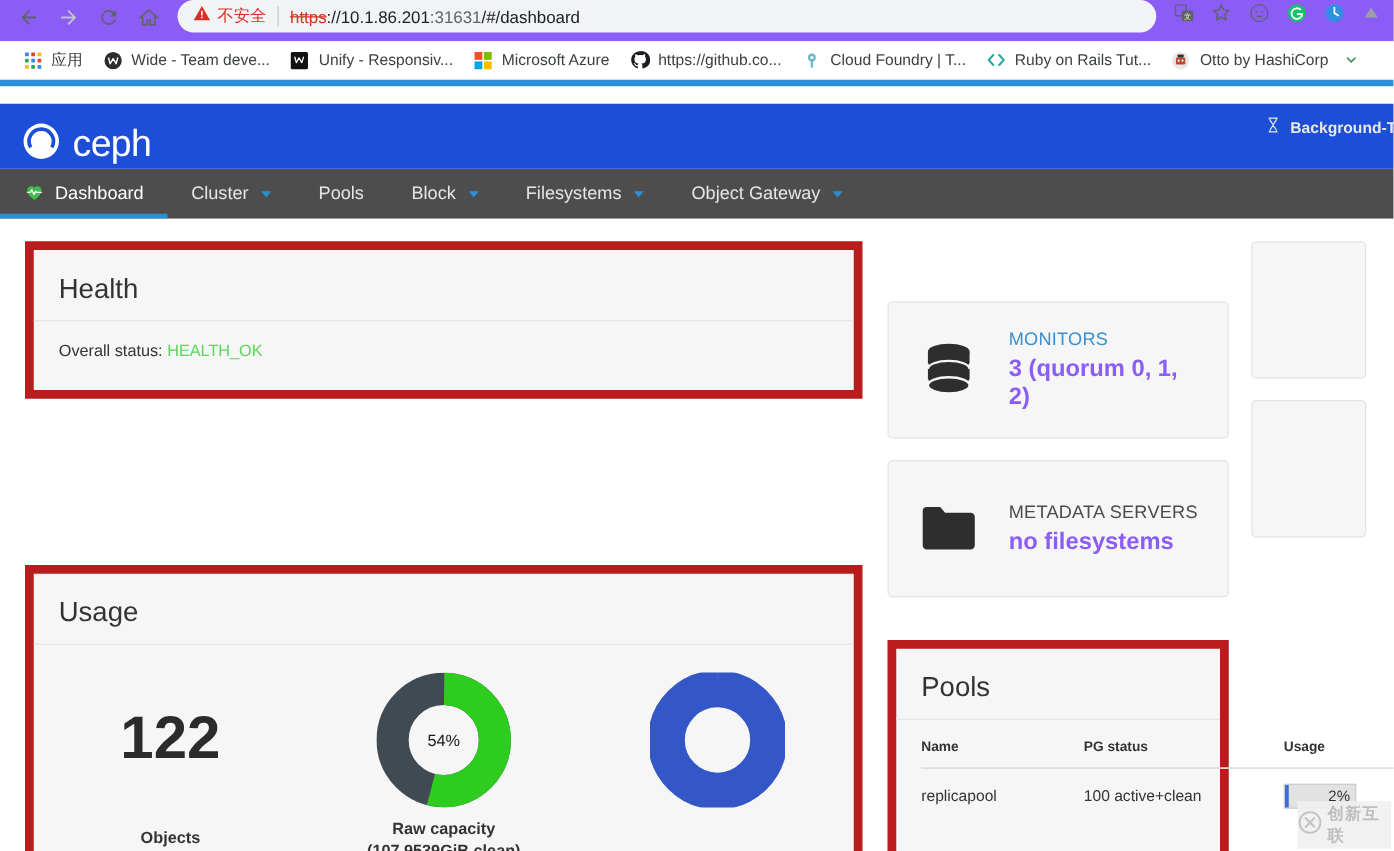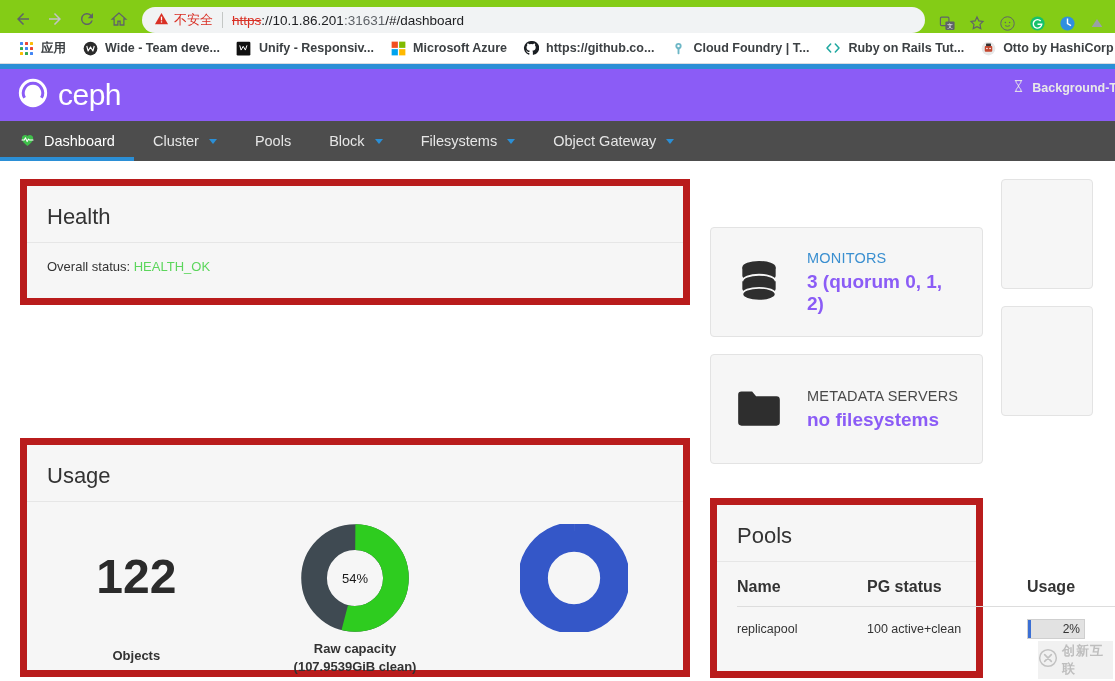--- a/index.html
+++ b/index.html
@@ -6,23 +6,23 @@
   html, body {
     width: 1115px; height: 681px;
     overflow: hidden;
     background: #ffffff;
     font-family: "Liberation Sans", sans-serif;
   }
 
   
   .browser-toolbar {
     height: 33px;
-    background: #84cc16;
-    display: flex;
-    align-items: flex-end;
+    background: #8b5cf6;
+    display: flex;
+    align-items: flex-start;
     padding: 0 8px;
     gap: 2px;
   }
   .nav-btn {
     width: 30px; height: 28px;
     display: flex; align-items: center; justify-content: center;
     border-radius: 50%;
     flex: 0 0 auto;
   }
   .nav-btn svg { display: block; }
@@ -80,44 +80,44 @@
     overflow: hidden;
   }
   .bm {
     display: flex;
     align-items: center;
     gap: 7px;
     padding: 3px 8px;
     border-radius: 4px;
     white-space: nowrap;
     flex: 0 0 auto;
-    font-weight: bold;
   }
   .bm-label { font-size: 12.5px; color: #3c4043; }
   .bm-ico { width: 16px; height: 16px; display: flex; align-items: center; justify-content: center; flex: 0 0 auto; }
 
   
   .apps-grid { display: grid; grid-template-columns: repeat(3, 3px); grid-template-rows: repeat(3, 3px); gap: 2px; }
   .apps-grid i { display: block; width: 3px; height: 3px; border-radius: 0.5px; }
 
   
   .app {
     height: calc(681px - 33px - 31px);
     background: #ffffff;
     position: relative;
     overflow: hidden;
   }
   .topstrip { height: 5px; background: #2b8fd6; }
   .ceph-header {
     height: 52px;
-    background: #8b5cf6;
-    display: flex;
-    align-items: center;
+    background: #1d4ed8;
+    display: flex;
+    align-items: flex-end;
     padding: 0 16px;
     position: relative;
+    margin-top: 14px;
   }
   .logo-wrap { display: flex; align-items: center; gap: 8px; }
   .logo-text {
     color: #ffffff;
     font-size: 30px;
     letter-spacing: -0.5px;
     font-weight: 400;
   }
   .bg-tasks {
     position: absolute;
@@ -233,21 +233,21 @@
     transform: translate(-50%, -50%);
     font-size: 13px;
     color: #1a1a1a;
     font-weight: 400;
   }
 
   
   .ptable { width: 100%; border-collapse: collapse; }
   .ptable th {
     text-align: left;
-    font-size: 16px;
+    font-size: 11px;
     font-weight: bold;
     color: #333333;
     padding: 4px 0 10px 0;
     border-bottom: 1px solid #dddddd;
   }
   .ptable td {
     font-size: 12.5px;
     color: #333333;
     padding: 12px 0 12px 0;
     vertical-align: middle;

